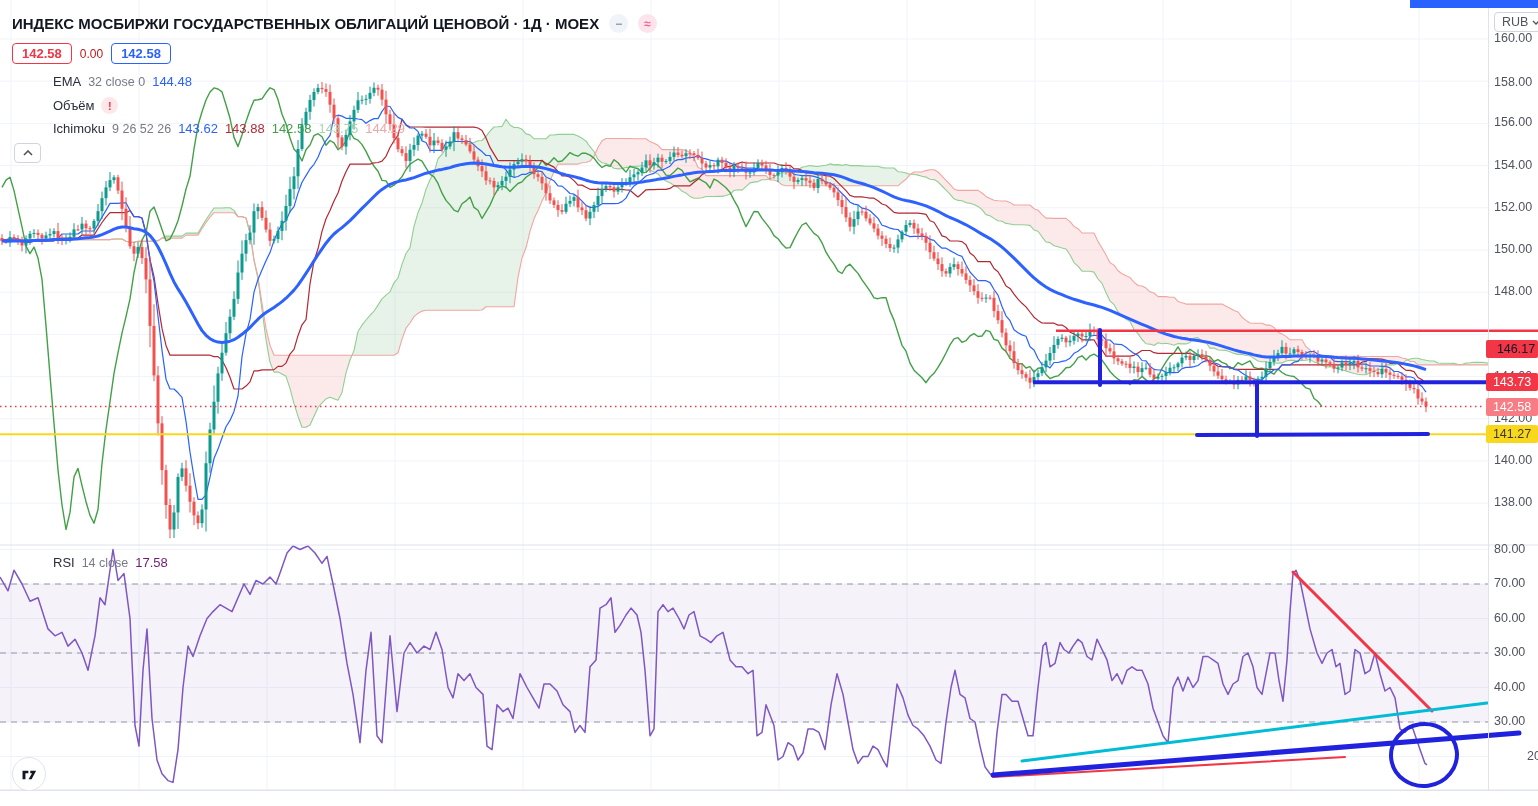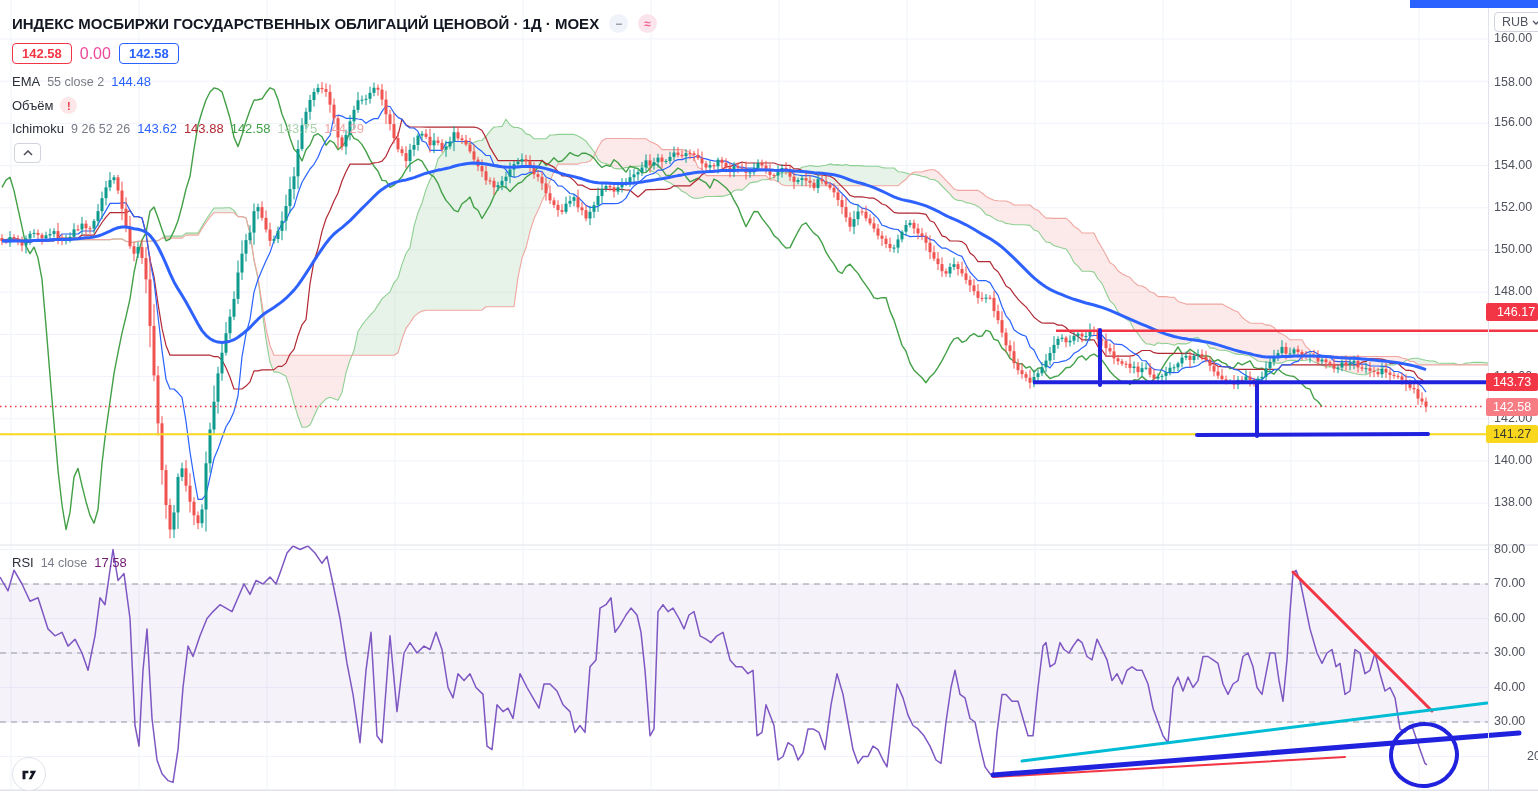--- a/index.html
+++ b/index.html
@@ -18,22 +18,22 @@
   .badge.gray { background:#f0f3fa; color:#9598a1; }
   .badge.pink { background:#fce4ec; color:#f06292; }
   #ohlc-row { display:inline-flex; gap:10px; margin-left:10px; font-size:13px; }
   .ohlc-item .lab { color:#787b86; font-size:12px; }
   .ohlc-item .val { color:#f23645; }
   .change-val { color:#f23645; }
   #price-boxes { top:43px; gap:8px; }
   .pbox { border-radius:4px; padding:2px 9px; font-size:13px; font-weight:600; background:#fff; cursor:pointer; }
   .pbox.sell { border:1.5px solid #f23645; color:#f23645; }
   .pbox.buy  { border:1.5px solid #2962ff; color:#2962ff; }
-  .spread { color:#ec4899; font-size:16px; }
-  .ind-row { gap:7px; }
+  .spread { color:#b91c1c; font-size:12px; }
+  .ind-row { gap:7px;margin-left:41px; }
   #ema-row { top:74px; }
   #vol-row { top:97px; }
   #ichi-row { top:121px; }
   .ind-name { color:#2a2e39; }
   .ind-params { color:#787b86; font-size:12.5px; }
   .ind-val { font-size:13px; }
   .warn-icon { width:17px; height:17px; border-radius:50%; background:#fde7e9; color:#f23645;
     font-weight:700; font-size:11px; display:inline-flex; align-items:center; justify-content:center; }
   #collapse-btn { position:absolute; left:14px; top:143px; width:27px; height:20px; border:1px solid #d1d4dc;
     border-radius:4px; background:#fff; display:flex; align-items:center; justify-content:center;
@@ -1214,21 +1214,21 @@
   </div>
 
   <div class="legend" id="price-boxes">
     <span class="pbox sell">142.58</span>
     <span class="spread">0.00</span>
     <span class="pbox buy">142.58</span>
   </div>
 
   <div class="legend ind-row" id="ema-row">
     <span class="ind-name">EMA</span>
-    <span class="ind-params">55 close 2</span>
+    <span class="ind-params">32 close 0</span>
     <span class="ind-val" id="ema-val" style="color: rgb(41, 98, 255);">144.48</span>
   </div>
   <div class="legend ind-row" id="vol-row">
     <span class="ind-name">Объём</span>
     <span class="warn-icon">!</span>
   </div>
   <div class="legend ind-row" id="ichi-row">
     <span class="ind-name">Ichimoku</span>
     <span class="ind-params">9 26 52 26</span>
     <span class="ichi-vals" id="ichi-vals"><span style="color: rgb(41, 98, 255);">143.62</span><span style="color: rgb(178, 40, 51);">143.88</span><span style="color: rgb(67, 160, 71);">142.58</span><span style="color: rgb(171, 210, 173);">143.75</span><span style="color: rgb(237, 167, 167);">144.29</span></span>
@@ -1269,21 +1269,21 @@
   <div id="rsi-ticks">
       <div class="tick" style="top: 541.5px;">80.00</div>
       <div class="tick" style="top: 576px;">70.00</div>
       <div class="tick" style="top: 610.5px;">60.00</div>
       <div class="tick" style="top: 645px;">30.00</div>
       <div class="tick" style="top: 679.5px;">40.00</div>
       <div class="tick" style="top: 714px; text-align: right;">30.00</div>
       <div class="tick" style="top: 748.5px; margin-left: 33px;">20.00</div>
     </div>
   <div id="price-label-layer">
-      <div class="plabel" style="top: 303px; background: rgb(242, 54, 69); color: #ffffff; padding-left: 8px;">146.17</div>
+      <div class="plabel" style="top: 340px; background: rgb(242, 54, 69); color: #0f172a; padding-left: 8px;">146.17</div>
       <div class="plabel" style="top: 373.297px; background: rgb(242, 54, 69); color: rgb(255, 255, 255);">143.73</div>
       <div class="plabel" style="top: 397.562px; background: rgb(247, 124, 132); color: rgb(255, 255, 255);">142.58</div>
       <div class="plabel" style="top: 425.203px; background: rgb(248, 215, 28); color: rgb(58, 58, 46);">141.27</div>
     </div>
 
   <div id="time-axis"></div>
 
   <div id="tv-logo">
     <svg width="22" height="22" viewBox="0 0 34 34">
       <path d="M7 12h9v4h-4.5v9H7z" fill="#131722"></path>

